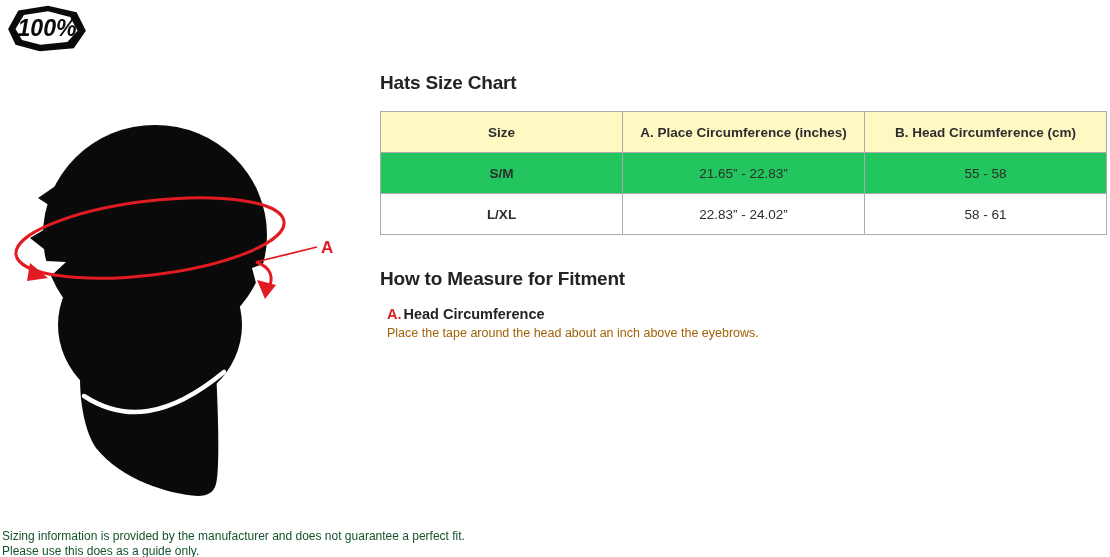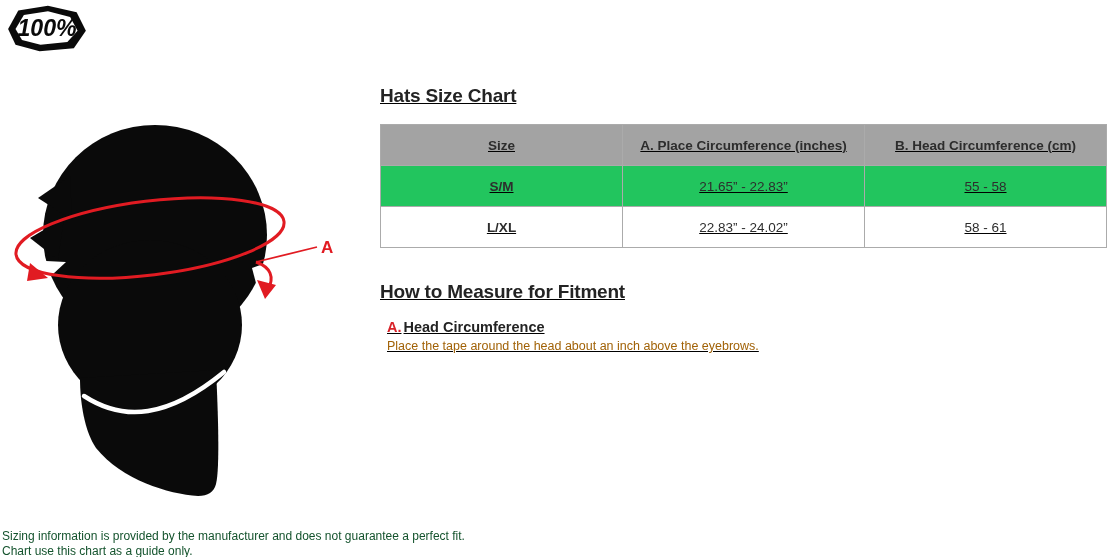--- a/index.html
+++ b/index.html
@@ -21,23 +21,22 @@
   .figure {
     position: absolute;
     left: 0;
     top: 110px;
     width: 360px;
     height: 400px;
   }
   .content {
     position: absolute;
     left: 380px;
-    top: 85px;
+    top: 72px;
     width: 727px;
-    text-decoration: underline;
   }
   h2 {
     margin: 0;
     font-size: 19px;
     font-weight: bold;
     color: #232323;
     letter-spacing: -0.2px;
   }
   .size-title { margin-bottom: 17px; }
   table.size-table {
@@ -48,21 +47,21 @@
   .size-table th, .size-table td {
     border: 1px solid #ababab;
     height: 40px;
     padding: 0;
     text-align: center;
     vertical-align: middle;
     font-size: 13.5px;
     color: #2d2d2d;
   }
   .size-table th {
-    background: #a3a3a3;
+    background: #fef9c3;
     font-weight: bold;
   }
   .size-table tbody tr.alt td { background: #22c55e; }
   .size-table td.size-cell { font-weight: bold; }
   .fitment-title { margin-top: 33px; }
   .measure-item { margin: 16px 0 18px 7px; }
   .measure-heading {
     font-size: 14.5px;
     font-weight: bold;
     color: #232323;
@@ -155,16 +154,16 @@
     <div class="measure-item">
       <div class="measure-heading">
         <span class="measure-letter">A.</span><span>Head Circumference</span>
       </div>
       <p class="measure-desc">Place the tape around the head about an inch above the eyebrows.</p>
     </div>
   </div>
 
   <div class="disclaimer">
     <div>Sizing information is provided by the manufacturer and does not guarantee a perfect fit.</div>
-    <div>Chart use this chart as a guide only.</div>
+    <div>Please use this does as a guide only.</div>
   </div>
 
 </div>
 
 </body></html>

